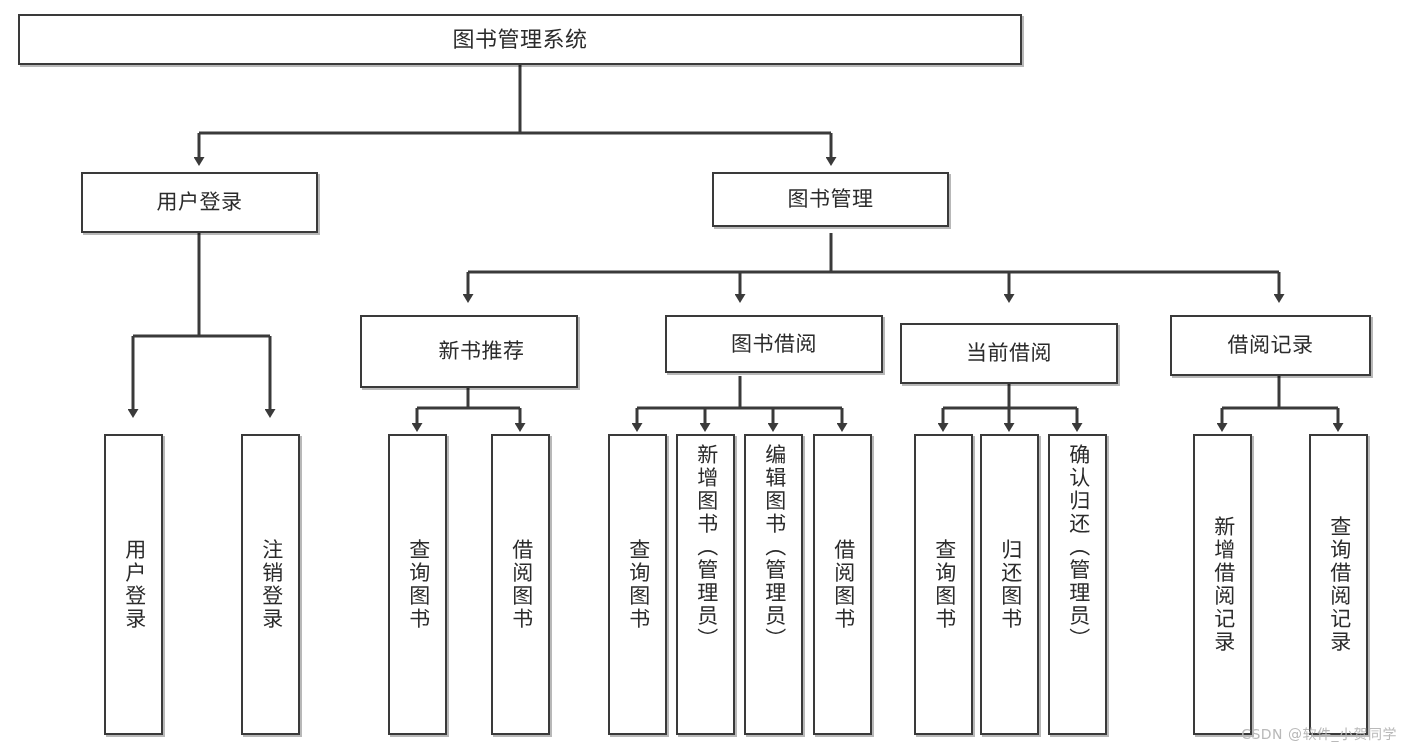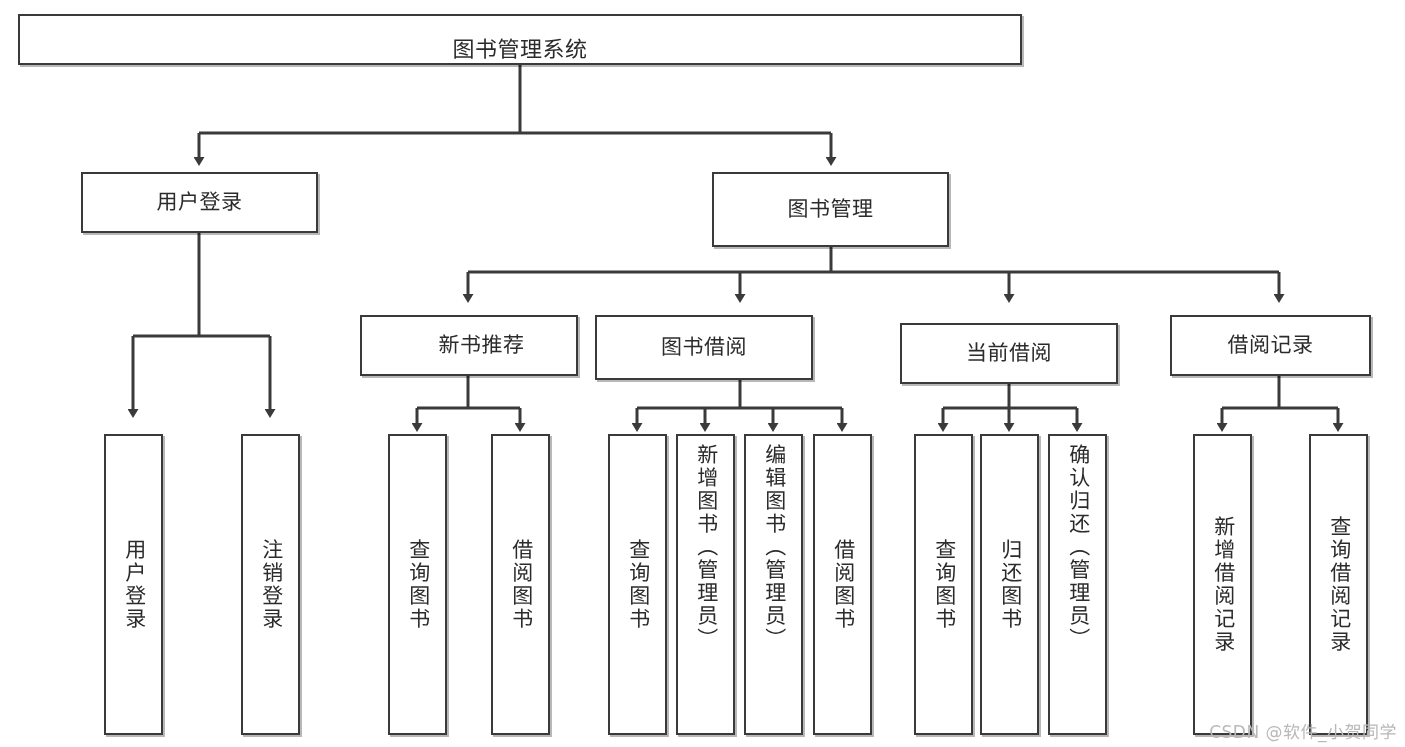--- a/index.html
+++ b/index.html
@@ -66,21 +66,21 @@
     white-space: nowrap;
   }
   .node.vert.centered {
     align-items: center;
     padding-top: 0;
   }
   #watermark {
     position: absolute;
     right: 8px;
     bottom: 4px;
-    font-size: 17px;
+    font-size: 14px;
     color: #b9b9b9;
     letter-spacing: 0.5px;
     white-space: nowrap;
     user-select: none;
   }
 </style>
 </head>
 <body>
 
 <div id="diagram-root">
@@ -140,35 +140,35 @@
     </g>
 
     <g stroke="#3a3a3a" stroke-width="3" fill="none">
       <path d="M1279,376 L1279,408"></path>
       <path d="M1222,408 L1338,408"></path>
       <path d="M1222,408 L1222,424" marker-end="url(#arrow)"></path>
       <path d="M1338,408 L1338,424" marker-end="url(#arrow)"></path>
     </g>
   </svg>
 
-  <div class="node horiz root" style="left:18px; top:14px; width:1004px; height:51px;align-items:flex-end;">
+  <div class="node horiz root" style="left:18px; top:14px; width:1004px; height:51px;">
     <span class="label">图书管理系统</span>
   </div>
 
   <div class="node horiz" style="left:81px; top:172px; width:237px; height:61px;">
     <span class="label">用户登录</span>
   </div>
-  <div class="node horiz" style="left:712px; top:172px; width:237px; height:75px;">
+  <div class="node horiz" style="left:712px; top:172px; width:237px; height:55px;">
     <span class="label">图书管理</span>
   </div>
 
-  <div class="node horiz" style="left:360px; top:315px; width:218px; height:61px;padding-left:25px;">
+  <div class="node horiz" style="left:360px; top:315px; width:218px; height:73px;padding-left:25px;">
     <span class="label">新书推荐</span>
   </div>
-  <div class="node horiz" style="left:595px; top:315px; width:218px; height:65px;">
+  <div class="node horiz" style="left:665px; top:315px; width:218px; height:58px;">
     <span class="label">图书借阅</span>
   </div>
   <div class="node horiz" style="left:900px; top:315px; width:218px; height:61px;margin-top:8px;">
     <span class="label">当前借阅</span>
   </div>
   <div class="node horiz" style="left:1170px; top:315px; width:201px; height:61px;">
     <span class="label">借阅记录</span>
   </div>
 
   <div class="node vert centered" style="left:104px; top:434px; width:59px; height:301px;">

